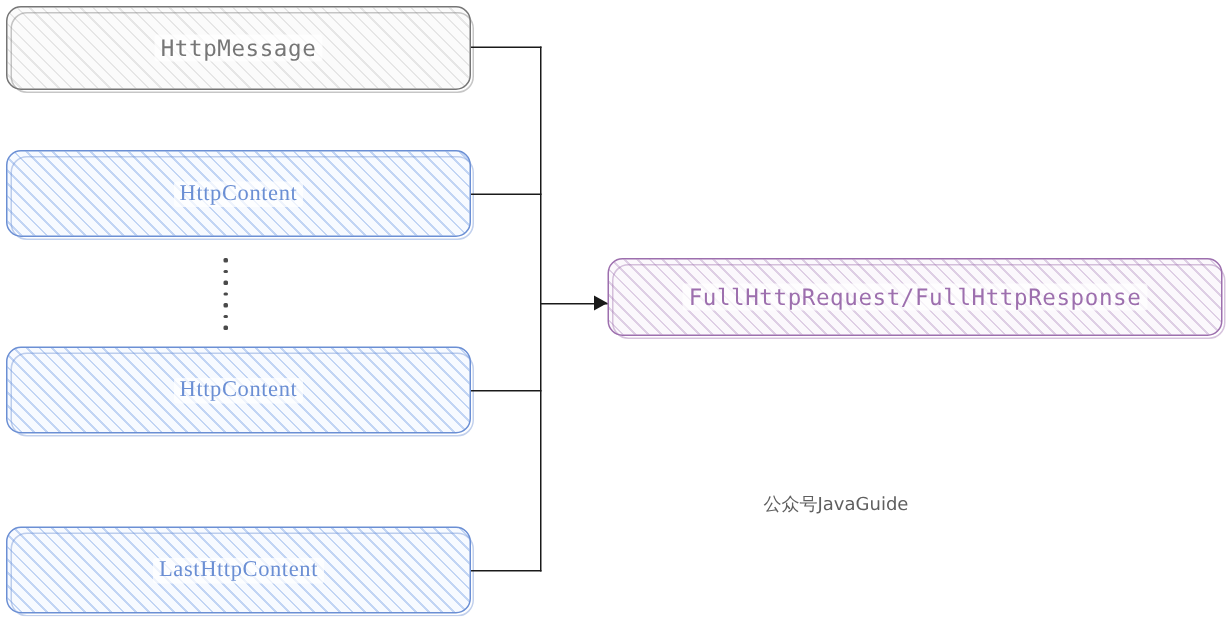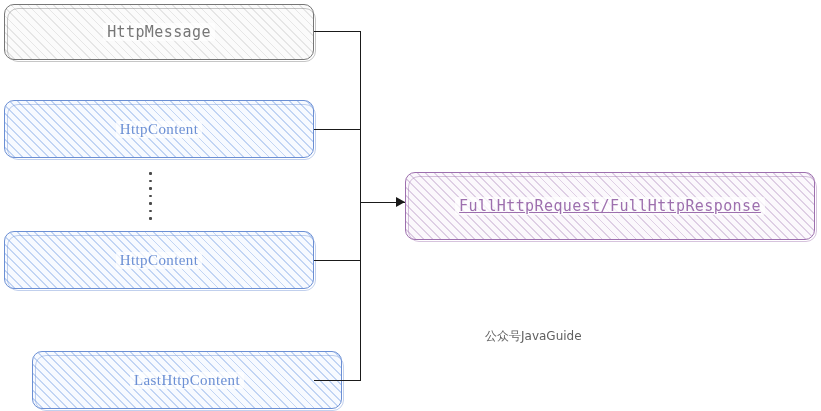--- a/index.html
+++ b/index.html
@@ -127,44 +127,45 @@
     border-radius: 1px;
   }
 
   
   .watermark {
     position: absolute;
     font-family: "DejaVu Sans", "Liberation Sans", sans-serif;
     font-size: 12px;
     color: #5f5f5f;
     white-space: nowrap;
+    margin-left: 24px;
   }
 </style>
 </head>
 <body>
 
 <div id="canvas">
 
   <div class="node gray" style="left:4px; top:4px; width:310px; height:56px;">
     <span class="label">HttpMessage</span>
   </div>
 
   <div class="node blue" style="left:4px; top:100px; width:310px; height:58px;">
     <span class="label">HttpContent</span>
   </div>
 
   <div class="node blue" style="left:4px; top:231px; width:310px; height:58px;">
     <span class="label">HttpContent</span>
   </div>
 
-  <div class="node blue" style="left:4px; top:351px; width:310px; height:58px;margin-left:28px;">
+  <div class="node blue" style="left:4px; top:351px; width:310px; height:58px;">
     <span class="label">LastHttpContent</span>
   </div>
 
-  <div class="node purple" style="left:405px; top:172px; width:410px; height:68px;text-decoration:underline;">
+  <div class="node purple" style="left:405px; top:172px; width:410px; height:52px;">
     <span class="label">FullHttpRequest/FullHttpResponse</span>
   </div>
 
   <div class="ellipsis" style="left:148px; top:172px; width:5px; height:48px;">
     <i></i>
     <i></i>
     <i></i>
     <i></i>
     <i></i>
     <i></i>

